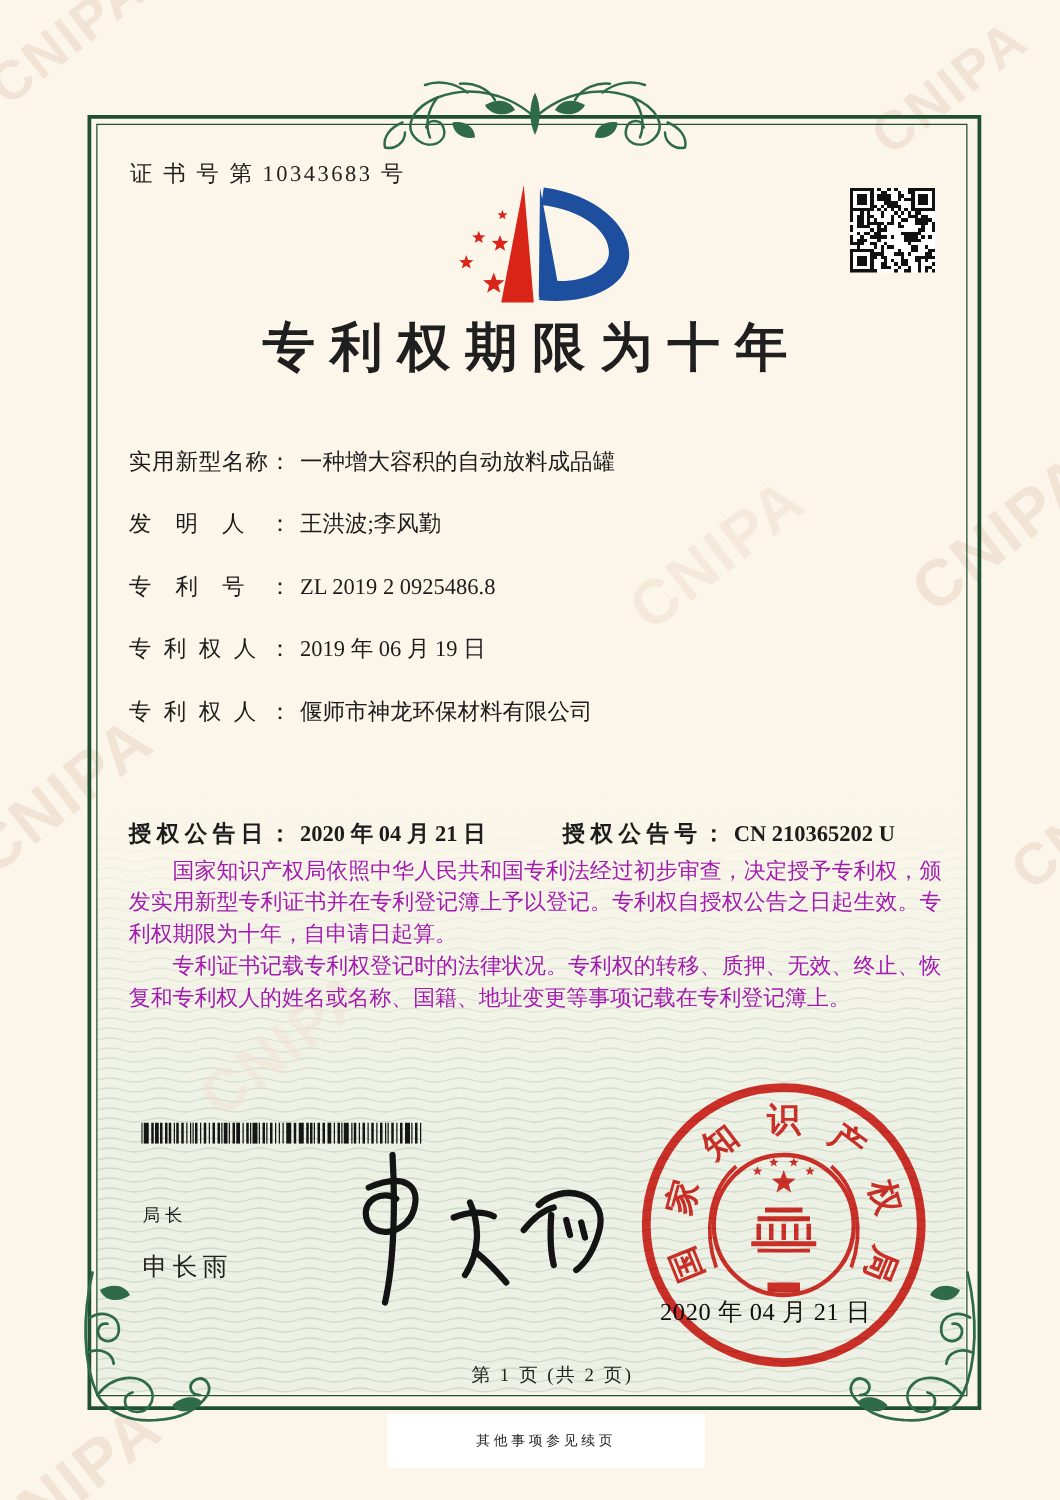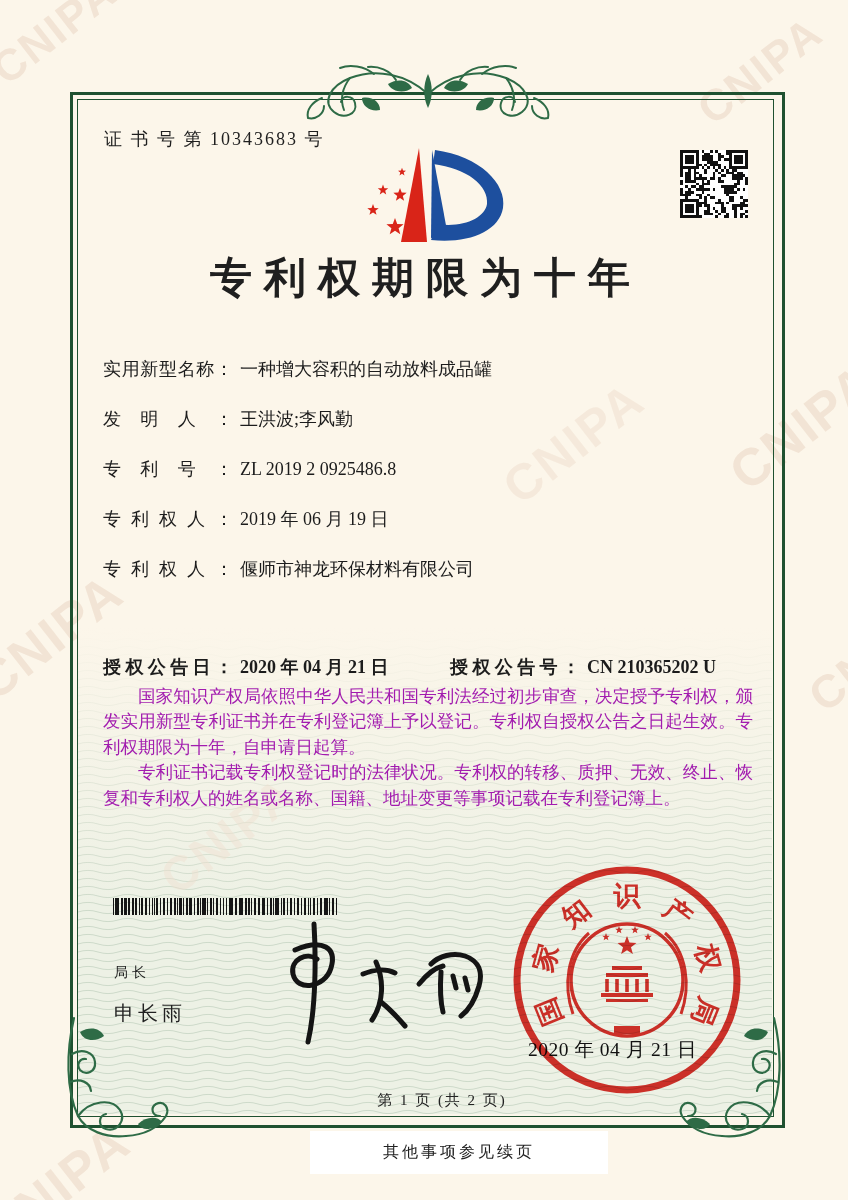--- a/index.html
+++ b/index.html
@@ -38,22 +38,22 @@
 
   #barcode{left:113px;top:898px;z-index:4;}
   .sig-title{left:114px;top:964px;font-size:14px;letter-spacing:4px;font-family:"Liberation Sans","DejaVu Sans",sans-serif;color:#222;}
   .sig-name{left:114px;top:1000px;font-size:20px;letter-spacing:4px;font-family:Liberation Mono, monospace;color:#222;}
   #signature{left:235px;top:912px;z-index:4;}
 
   .seal-date{left:528px;top:1036px;font-size:19.5px;letter-spacing:.5px;z-index:4;color:#111;}
   #seal{left:505px;top:858px;z-index:6;mix-blend-mode:multiply;opacity:.92;}
 
   .page-info{left:70px;top:1091px;width:712px;text-align:center;font-size:15px;letter-spacing:2px;z-index:4;color:#222;margin-left:16px;}
-  .note-box{left:310px;top:1131px;width:298px;height:43px;background:#ffffff;z-index:4;
-            display:flex;align-items:center;justify-content:center;font-size:16px;letter-spacing:3px;color:#222;}
+  .note-box{left:310px;top:1131px;width:254px;height:43px;background:#ffffff;z-index:4;
+            display:flex;align-items:center;justify-content:center;font-size:11px;letter-spacing:3px;color:#222;}
 </style>
 </head>
 <body>
 
 <div class="page">
 
   <span class="wm" style="left:-18px;top:55px;font-size:44px;">CNIPA</span>
   <span class="wm" style="left:688px;top:95px;font-size:44px;">CNIPA</span>
   <span class="wm" style="left:718px;top:455px;font-size:52px;">CNIPA</span>
   <span class="wm" style="left:492px;top:470px;font-size:50px;opacity:.55;">CNIPA</span>

